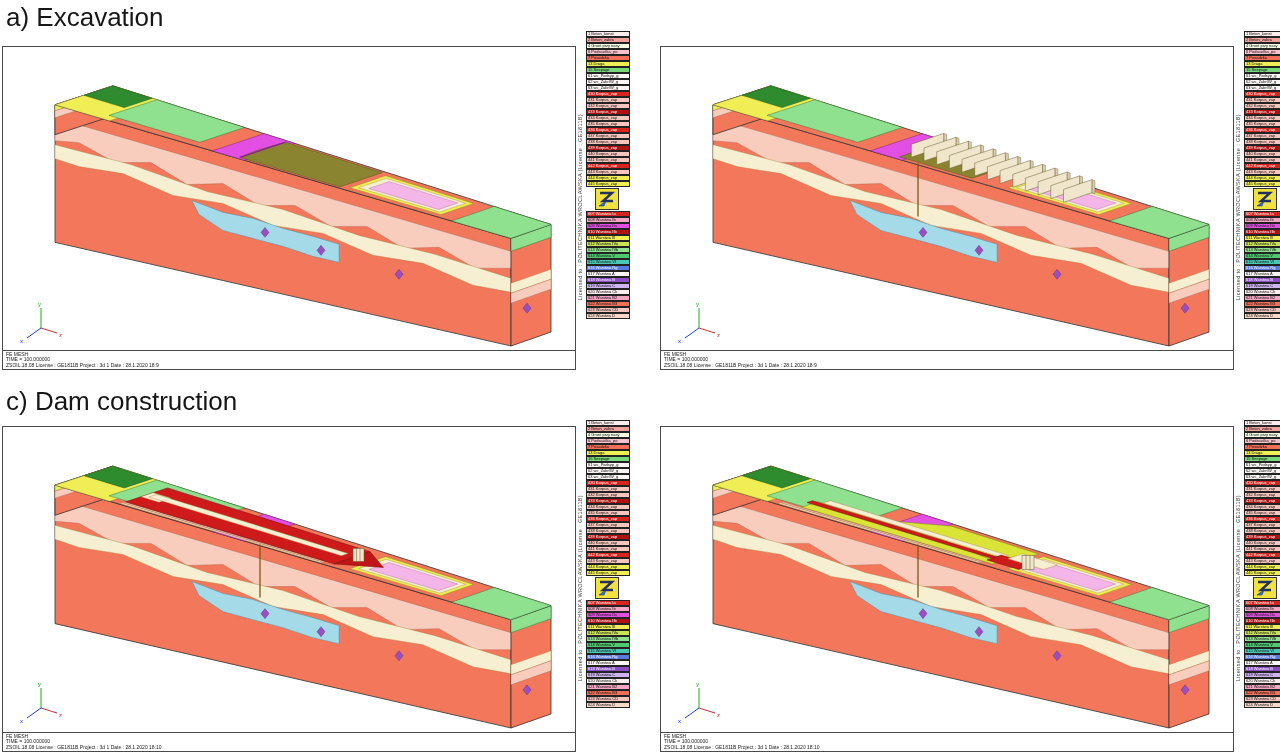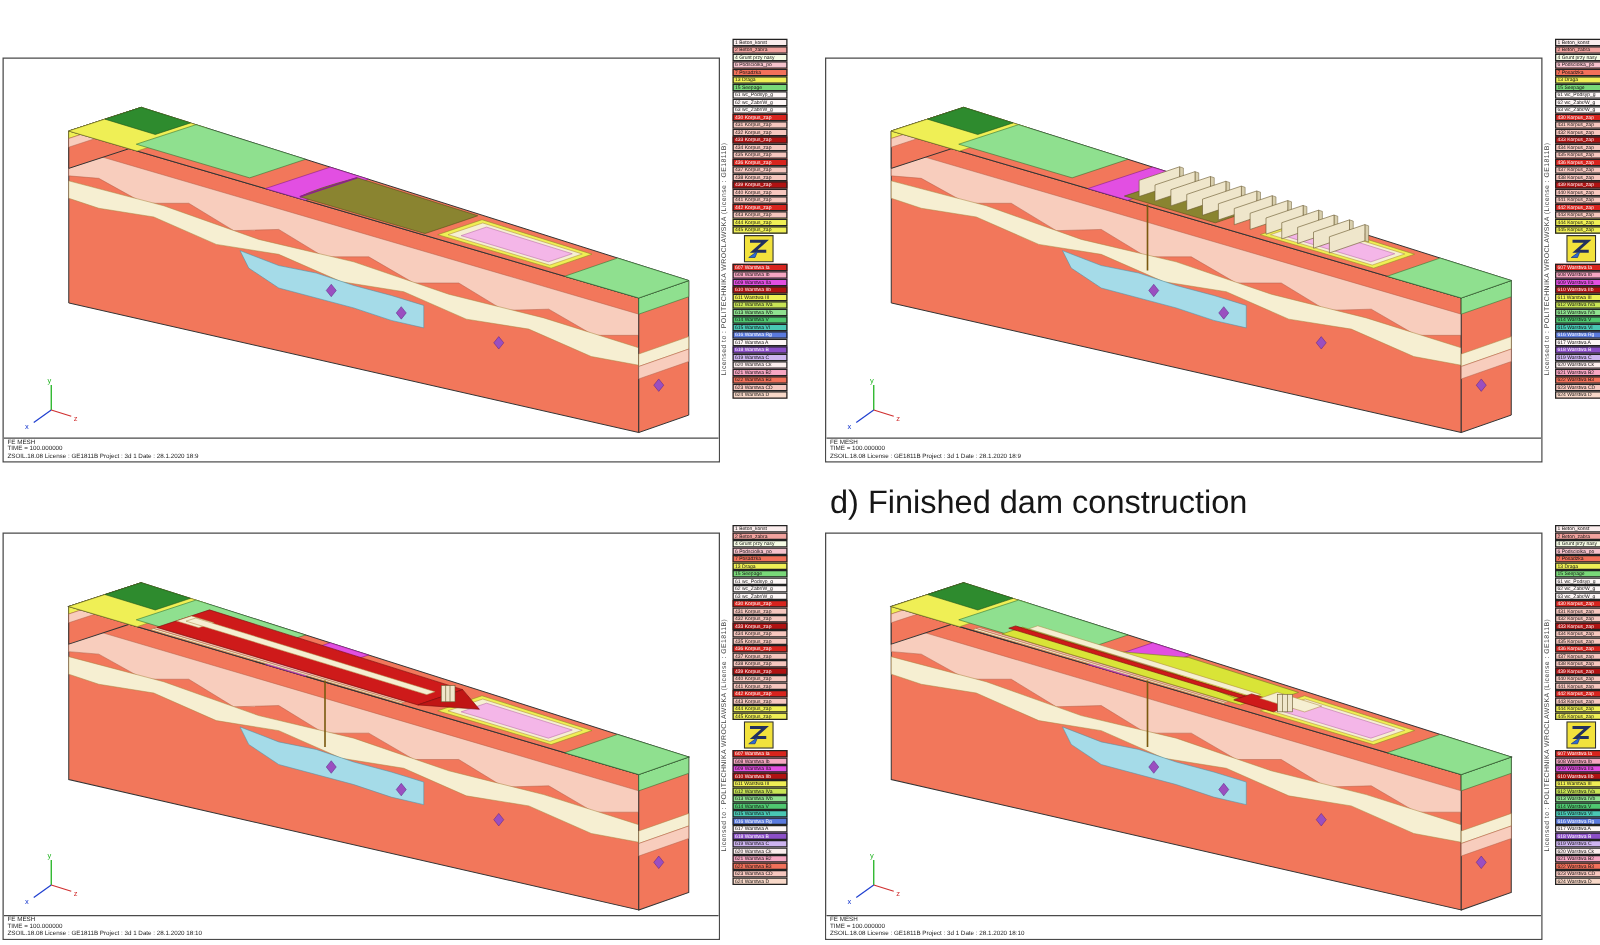--- a/index.html
+++ b/index.html
@@ -98,20 +98,21 @@
     <line x1="26" y1="28" x2="12" y2="38" stroke="#2040D0" stroke-width="1"></line>
     <line x1="26" y1="28" x2="42" y2="33" stroke="#D03030" stroke-width="1"></line>
   </g>
 </defs>
 </svg>
 
 
 
 <div class="canvas">
 
+  <div class="panel-title" style="left:6px;top:2px;">a) Excavation</div>
   <div class="viewport" style="left:2px;top:46px;width:572px;height:322px;">
     <svg class="model" width="570" height="303" viewBox="0 0 570 304" preserveAspectRatio="none">
       <use href="#base-model"></use>
       <path class="f-olive" d="M236.9,110.8 L337,140.3 Q365,131 379.2,126 L282.7,95.5 Q250,104 236.9,110.8 Z"></path>
       <line class="ln-purple" x1="236.9" y1="110.8" x2="282.7" y2="95.5"></line>
     </svg>
     <svg class="triad" viewBox="0 0 50 46">
       <use href="#triad-icon"></use>
       <text x="23" y="6" fill="#18B018">y</text>
       <text x="5" y="43" fill="#2040D0">x</text>
@@ -272,20 +273,21 @@
       <div class="lg-entry" style="background: rgb(253, 246, 246);">617 Warstwa A</div>
       <div class="lg-entry" style="background: rgb(140, 79, 200); color: rgb(255, 255, 255);">618 Warstwa B</div>
       <div class="lg-entry" style="background: rgb(205, 180, 240);">619 Warstwa C</div>
       <div class="lg-entry" style="background: rgb(251, 237, 237);">620 Warstwa Ck</div>
       <div class="lg-entry" style="background: rgb(246, 166, 194);">621 Warstwa B2</div>
       <div class="lg-entry" style="background: rgb(242, 112, 90);">622 Warstwa B3</div>
       <div class="lg-entry" style="background: rgb(246, 198, 190);">623 Warstwa CD</div>
       <div class="lg-entry" style="background: rgb(248, 216, 200);">624 Warstwa D</div>
     </div>
 
+  <div class="panel-title" style="left:6px;top:386px;">c) Dam construction</div>
   <div class="viewport" style="left:2px;top:426px;width:572px;height:324px;">
     <svg class="model" width="570" height="305" viewBox="0 0 570 304" preserveAspectRatio="none">
       <use href="#base-model"></use>
       <use href="#dam-strips"></use>
       <line class="ln-brown" x1="257" y1="117" x2="257" y2="170"></line>
       <polygon class="f-red" points="122.5,74.6 331.3,136.5 367.1,124.3 164.6,60.7"></polygon>
       <polygon class="f-red2" points="331.3,136.5 380.5,140 367.1,124.3"></polygon>
       <polygon class="f-cream" points="138,69.5 156,74.9 168.1,70.9 150.2,65.5"></polygon>
       <polygon class="f-cream" points="145.8,69.7 338.4,128.3 345.1,126 153.6,67.2"></polygon>
       <rect class="f-slab" x="350" y="121" width="11" height="13"></rect>
@@ -352,21 +354,20 @@
       <div class="lg-entry" style="background: rgb(253, 246, 246);">617 Warstwa A</div>
       <div class="lg-entry" style="background: rgb(140, 79, 200); color: rgb(255, 255, 255);">618 Warstwa B</div>
       <div class="lg-entry" style="background: rgb(205, 180, 240);">619 Warstwa C</div>
       <div class="lg-entry" style="background: rgb(251, 237, 237);">620 Warstwa Ck</div>
       <div class="lg-entry" style="background: rgb(246, 166, 194);">621 Warstwa B2</div>
       <div class="lg-entry" style="background: rgb(242, 112, 90);">622 Warstwa B3</div>
       <div class="lg-entry" style="background: rgb(246, 198, 190);">623 Warstwa CD</div>
       <div class="lg-entry" style="background: rgb(248, 216, 200);">624 Warstwa D</div>
     </div>
 
-  <div class="panel-title" style="left:664px;top:386px;">d) Finished dam construction</div>
   <div class="viewport" style="left:660px;top:426px;width:572px;height:324px;">
     <svg class="model" width="570" height="305" viewBox="0 0 570 304" preserveAspectRatio="none">
       <use href="#base-model"></use>
       <use href="#dam-strips"></use>
       <line class="ln-brown" x1="257" y1="117" x2="257" y2="170"></line>
       <polygon class="f-chart" points="140.7,79.9 331.3,136.5 345.4,131.7 157.1,74.5"></polygon>
       <polygon class="f-chart" points="235.5,94.1 344.1,137.9 377.8,126.5 289.9,98.7"></polygon>
       <polygon class="f-red" points="146,75.3 339.8,133.6 344.5,132 151.5,73.5"></polygon>
       <polygon class="f-cream" points="162.1,75.8 341.4,130.2 347.5,128.1 169.2,73.4"></polygon>
       <polygon class="f-red" points="326,132.5 357.7,142 371.6,137.2 340.3,127.7"></polygon>

